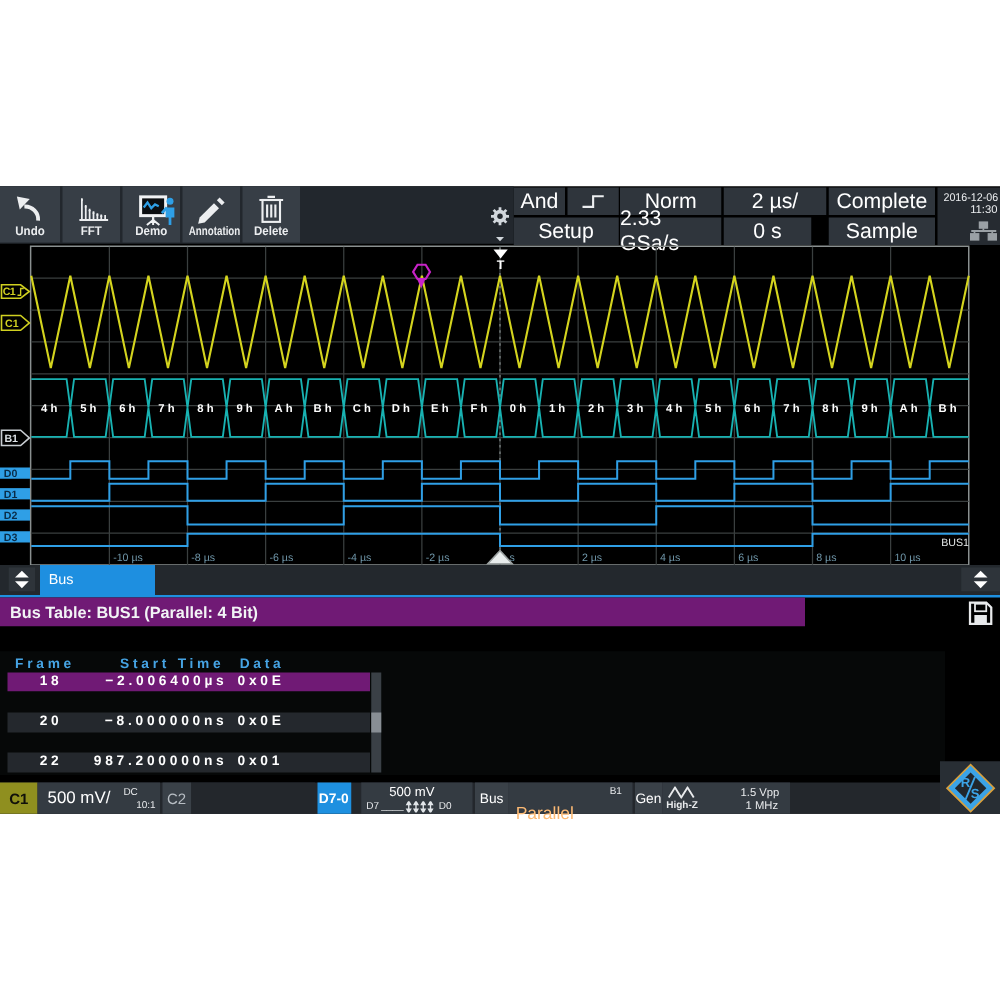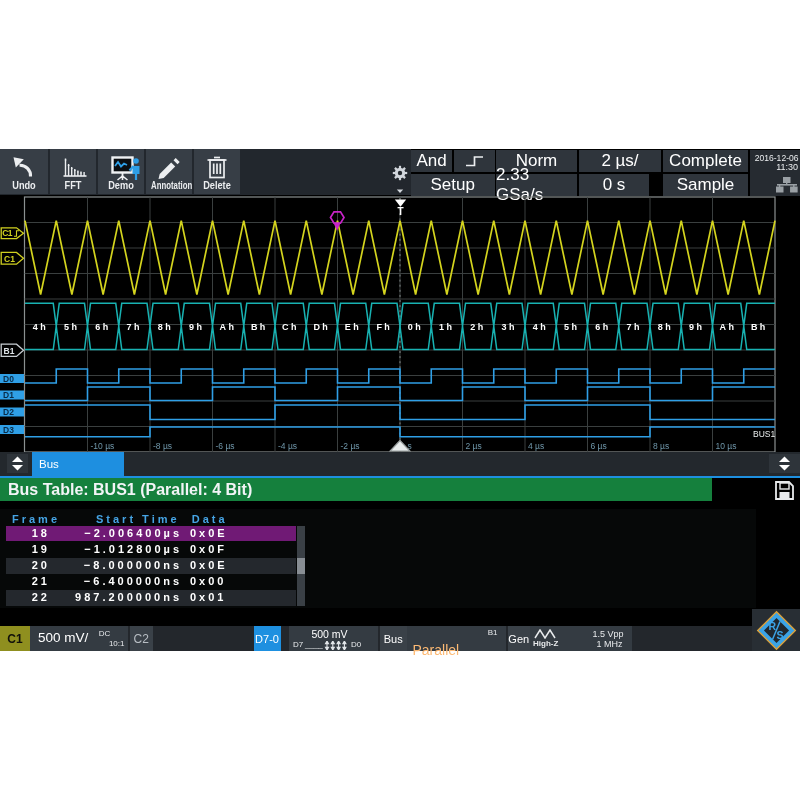--- a/index.html
+++ b/index.html
@@ -10,22 +10,22 @@
 #tbar{position:absolute;left:0;top:0;width:411px;height:46px;background:#22272d}
 .tbtn{position:absolute;top:0;height:45px;background:#373e46;color:#e8eaec}
 .tbtn .lb{position:absolute;bottom:3.5px;width:100%;text-align:center;font-size:10px;font-weight:bold;color:#eceef0;transform:scaleX(0.92);transform-origin:center}
 
 .cell{position:absolute;background:#2f353c;color:#fff;display:flex;align-items:center;justify-content:center;font-size:17px}
 #datecell{position:absolute;background:#262b31;color:#eceef0}
 
 #tabrow{position:absolute;left:0;top:303px;width:800px;height:24px;background:#23282d}
 #bustab{position:absolute;left:32px;top:303px;width:92px;height:24px;background:#1e8fe0;color:#fff;font-size:11.5px;padding-left:7px;display:flex;align-items:center}
 #blueline{position:absolute;left:0;top:327px;width:800px;height:2px;background:#1e90e0}
-#bthead{position:absolute;left:0;top:329px;width:712px;height:23px;background:#15803d;color:#f2f4f6;font-size:16px;font-weight:bold;display:flex;align-items:center;padding-left:8px}
-#tblarea{position:absolute;left:0;top:360px;width:756px;height:99px;background:#060808}
+#bthead{position:absolute;left:0;top:329px;width:644px;height:23px;background:#701a75;color:#f2f4f6;font-size:13px;font-weight:bold;display:flex;align-items:center;padding-left:8px}
+#tblarea{position:absolute;left:0;top:372px;width:756px;height:99px;background:#060808}
 .trow{position:absolute;left:6px;width:290px;height:15.9px;font-size:11px;font-weight:bold;color:#fff}
 .trow span{position:absolute;top:1px;letter-spacing:3px;white-space:pre}
 .c1r{right:246px;text-align:right}
 .c2r{right:114px;text-align:right}
 .c3r{left:184px}
 #framesrow{position:absolute;left:0;top:451px;width:800px;height:26px;background:#262b30;color:#f0f2f4;font-size:11px;font-weight:bold;display:flex;align-items:center;padding-left:8px}
 
 #bbar{position:absolute;left:0;top:477px;width:800px;height:25px;background:#23272c}
 .bb{position:absolute;top:477px;height:25px;background:#343b42}
 .bl{position:absolute;top:477px;height:25px;background:#3a4148;color:#fff;display:flex;align-items:center;justify-content:center}
@@ -254,54 +254,44 @@
   </svg>
 
   <div id="tblarea">
     <div class="abs" style="left:12px;top:4px;color:#46a4e4;font-size:11px;font-weight:bold;letter-spacing:3px">Frame</div>
     <div class="abs" style="left:96px;top:4px;color:#46a4e4;font-size:11px;font-weight:bold;letter-spacing:3px">Start Time&nbsp;&nbsp;Data</div>
     <div class="trow" style="top:16.5px;background:#701a75">
           <span class="c1r">18</span>
           <span class="c2r">−2.006400µs</span>
           <span class="c3r">0x0E</span>
         </div>
-    <div class="trow" style="top:32.8px">
-          <span class="c1r">19</span>
-          <span class="c2r">−1.012800µs</span>
-          <span class="c3r">0x0F</span>
-        </div>
     <div class="trow" style="top:48.9px;background:#24282d">
           <span class="c1r">20</span>
           <span class="c2r">−8.000000ns</span>
           <span class="c3r">0x0E</span>
-        </div>
-    <div class="trow" style="top:65px">
-          <span class="c1r">21</span>
-          <span class="c2r">−6.400000ns</span>
-          <span class="c3r">0x00</span>
         </div>
     <div class="trow" style="top:81.1px;background:#24282d">
           <span class="c1r">22</span>
           <span class="c2r">987.200000ns</span>
           <span class="c3r">0x01</span>
         </div>
     <div class="abs" style="left:296.5px;top:16.5px;width:8px;height:80px;background:#3a4046"></div>
     <div class="abs" style="left:296.5px;top:49px;width:8px;height:16px;background:#888e94"></div>
   </div>
 
   <div id="bbar"></div>
   <div class="bl" style="left:0;width:30px;background:#8f8f1f;color:#10100a;font-size:12px;font-weight:bold">C1</div>
   <div class="bb" style="left:30px;width:97.5px">
     <div class="abs" style="left:8px;top:4px;font-size:13.5px;color:#fff">500 mV/</div>
     <div class="small" style="right:3px;top:2.5px;text-align:center;width:40px">DC</div>
     <div class="small" style="right:3px;top:13px;text-align:right;width:40px">10:1</div>
   </div>
   <div class="bl" style="left:129.5px;width:23.5px;color:#b8bec4;font-size:12px">C2</div>
   <div class="bb" style="left:153px;width:98.5px;background:#23272c"></div>
-  <div class="bl" style="left:253.5px;width:27px;background:#1e90e0;font-size:11px;font-weight:normal">D7-0</div>
+  <div class="bl" style="left:253.5px;width:27px;background:#1e90e0;font-size:11px;font-weight:bold">D7-0</div>
   <div class="bb" style="left:289px;width:89px">
     <div class="abs" style="left:0;top:2px;width:81px;text-align:center;font-size:10.5px;color:#fff">500 mV</div>
     <div class="small" style="left:4px;top:13.5px">D7</div>
     <div class="small" style="left:16px;top:13.5px">____</div>
     <svg class="abs" style="left:35px;top:15px" width="24" height="9" viewBox="0 0 24 9">
       <g stroke="#e2e6e9" stroke-width="1.1" fill="#e2e6e9">
         <line x1="3" y1="1.5" x2="3" y2="7.5"></line>
             <polygon points="1.5,2.6 4.5,2.6 3,0"></polygon>
             <polygon points="1.5,6.4 4.5,6.4 3,9"></polygon>
         <line x1="8.8" y1="1.5" x2="8.8" y2="7.5"></line>

